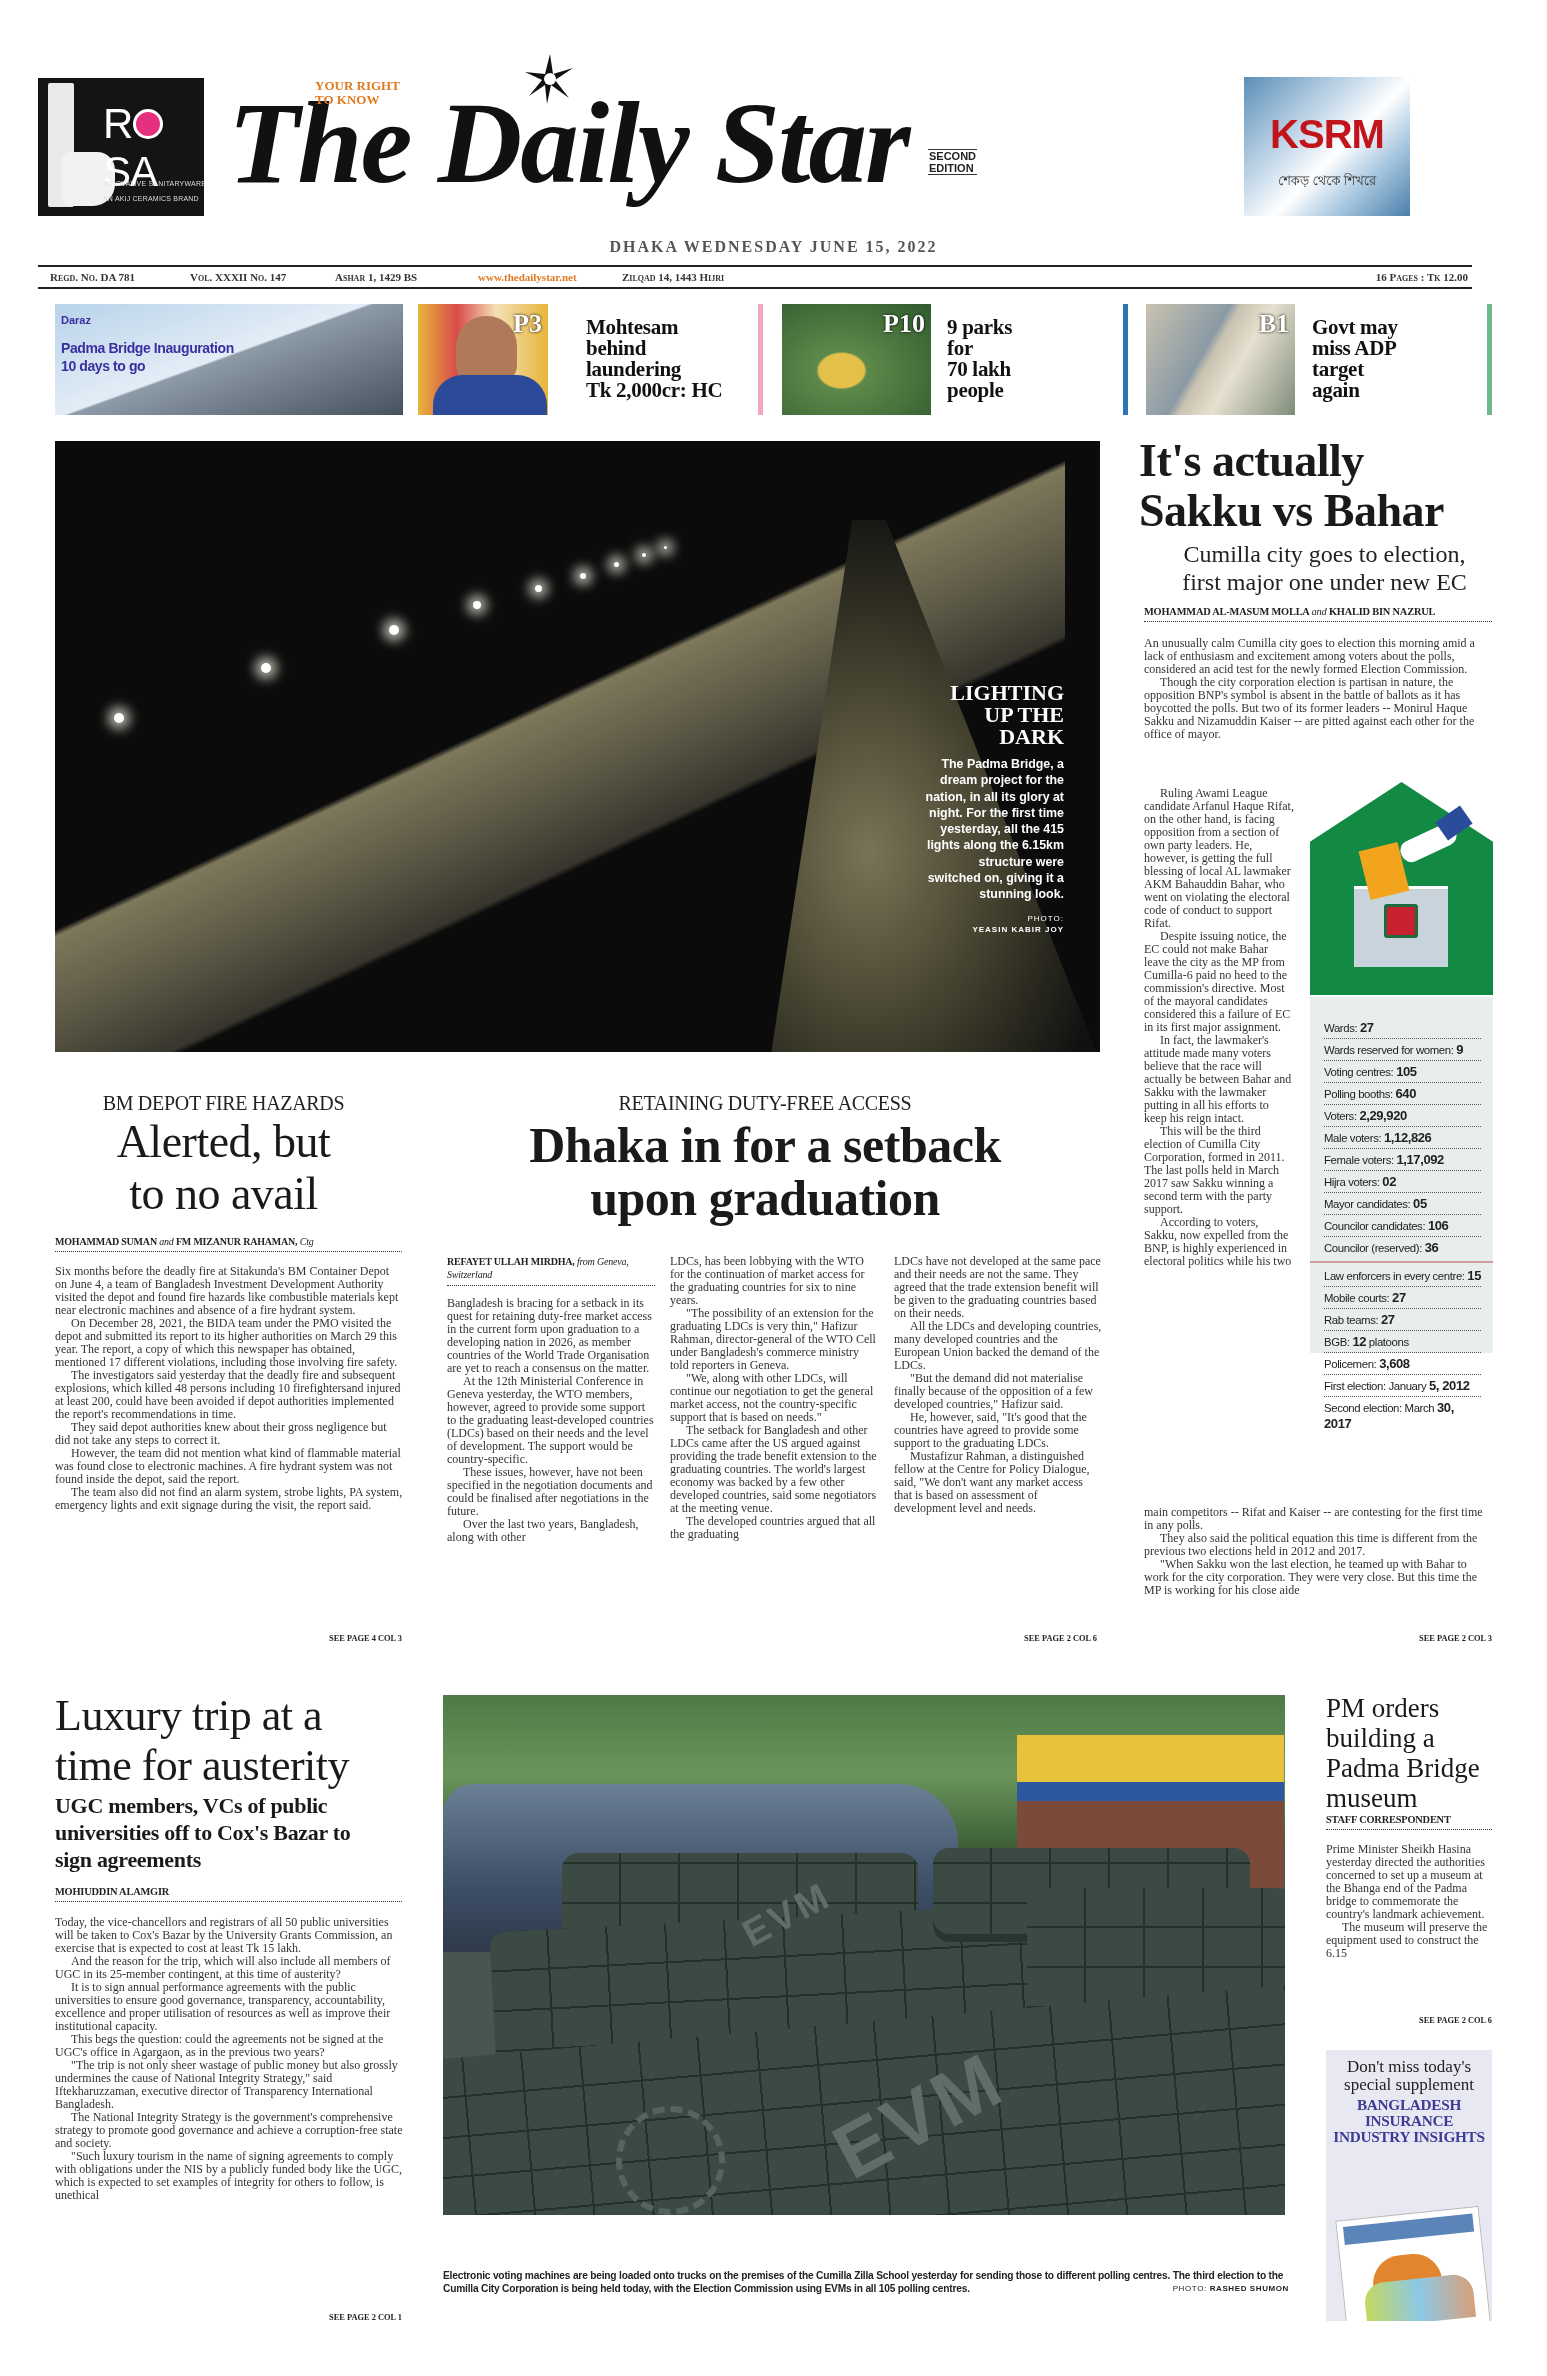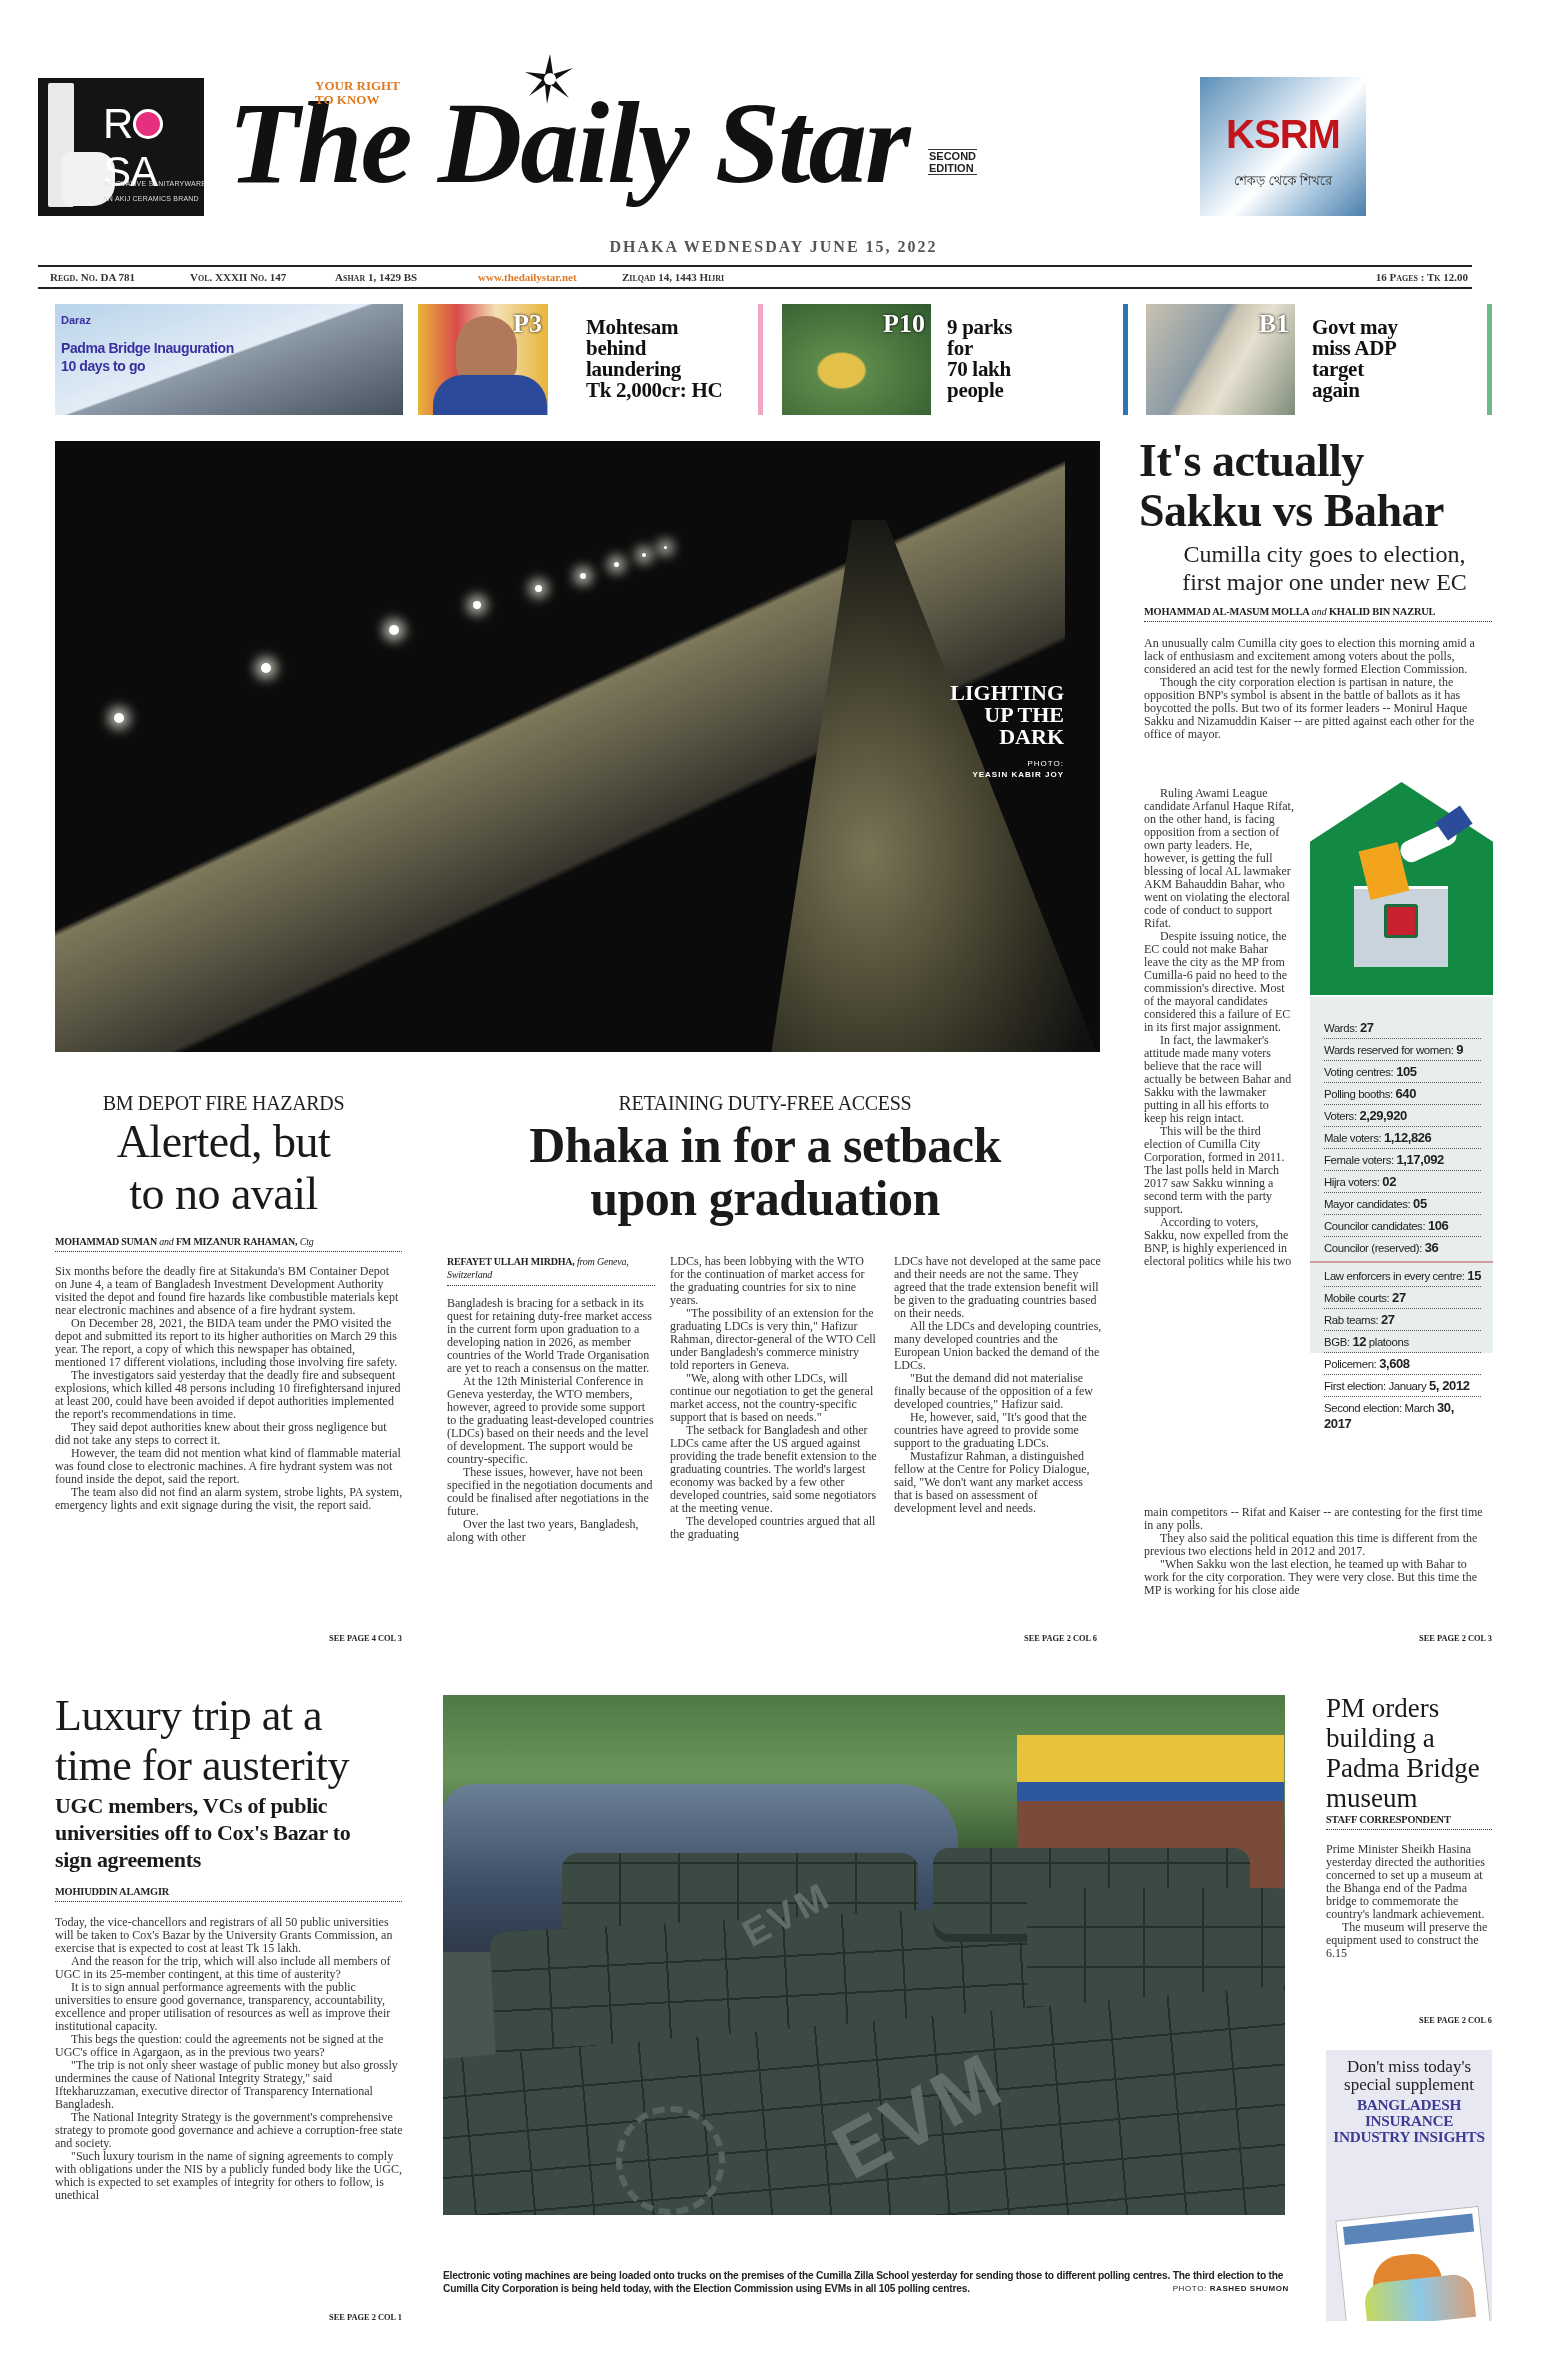--- a/index.html
+++ b/index.html
@@ -16,21 +16,21 @@
   .ad-rosa .tag1, .ad-rosa .tag2 { position: absolute; left: 65px; font-family: "Liberation Sans", sans-serif; color: #ddd; font-size: 7px; letter-spacing: 0.2px; white-space: nowrap; }
   .ad-rosa .tag1 { top: 154px; top: 153px; top: 155px; top: 154px; }
   .ad-rosa .tag1 { top: 154px; }
 
   .logo-wrap { left: 228px; top: 54px; width: 574px; height: 178px; }
   .logo { position: absolute; left: 0; top: 0; font-family: "Liberation Serif", serif; font-weight: bold; font-size: 117px; letter-spacing: -2px; color: #111; white-space: nowrap; line-height: 178px; font-style: italic; }
   .tagline { position: absolute; left: 87px; top: 25px; font-family: "Liberation Serif", serif; font-weight: bold; color: #e07a22; font-size: 13px; line-height: 14px; }
   .edition { position: absolute; left: 700px; top: 95px; font-family: "Liberation Sans", sans-serif; font-weight: bold; font-size: 11px; border-top: 1px solid #333; border-bottom: 1px solid #333; padding: 0 1px; color: #222; }
   .dateline { left: 0; top: 238px; width: 1547px; text-align: center; font-family: "Liberation Serif", serif; font-size: 16px; font-weight: bold; color: #555; letter-spacing: 2px; }
 
-  .ad-ksrm { left: 1200px; top: 77px; width: 166px; height: 139px; background: linear-gradient(135deg, #5b8fb8 0%, #cfe0ee 40%, #ffffff 55%, #a8c6df 75%, #4a7fab 100%); }
+  .ad-ksrm { left: 1244px; top: 77px; width: 166px; height: 139px; background: linear-gradient(135deg, #5b8fb8 0%, #cfe0ee 40%, #ffffff 55%, #a8c6df 75%, #4a7fab 100%); }
   .ad-ksrm .k { position: absolute; left: 0; width: 166px; top: 35px; text-align: center; font-family: "Liberation Sans", sans-serif; font-weight: bold; color: #c1141b; font-size: 40px; letter-spacing: -1px; }
   .ad-ksrm .bn { position: absolute; left: 0; width: 166px; top: 94px; text-align: center; font-size: 13px; color: #333; }
 
   .info-bar { left: 38px; top: 265px; width: 1434px; height: 24px; border-top: 2px solid #222; border-bottom: 2px solid #222; display: flex; align-items: center; font-family: "Liberation Serif", serif; font-size: 11px; font-weight: bold; color: #333; font-variant: small-caps; }
   .info-bar span { position: absolute; }
   .info-bar .web { color: #e07a22; font-variant: normal; }
 
   
   .teaser-strip { left: 38px; top: 304px; width: 1455px; height: 111px; }
   .t-item { position: absolute; top: 0; height: 111px; }
@@ -199,20 +199,21 @@
   <div class="lamp" style="left:525px;top:132px;width:6px;height:6px"></div>
   <div class="lamp" style="left:559px;top:121px;width:5px;height:5px"></div>
   <div class="lamp" style="left:587px;top:112px;width:4px;height:4px"></div>
   <div class="lamp" style="left:609px;top:105px;width:3px;height:3px"></div>
   <div class="hero-caption">
     <div class="kicker">
       <div>LIGHTING</div>
         <div>UP THE</div>
         <div>DARK</div>
     </div>
+    <div class="body">The Padma Bridge, a dream project for the nation, in all its glory at night. For the first time yesterday, all the 415 lights along the 6.15km structure were switched on, giving it a stunning look.</div>
     <div class="credit">
       <span>PHOTO:</span>
       <b>YEASIN KABIR JOY</b>
     </div>
   </div>
 </div>
 
 <div class="abs lead-head">
   <div>It's actually</div>
   <div>Sakku vs Bahar</div>

